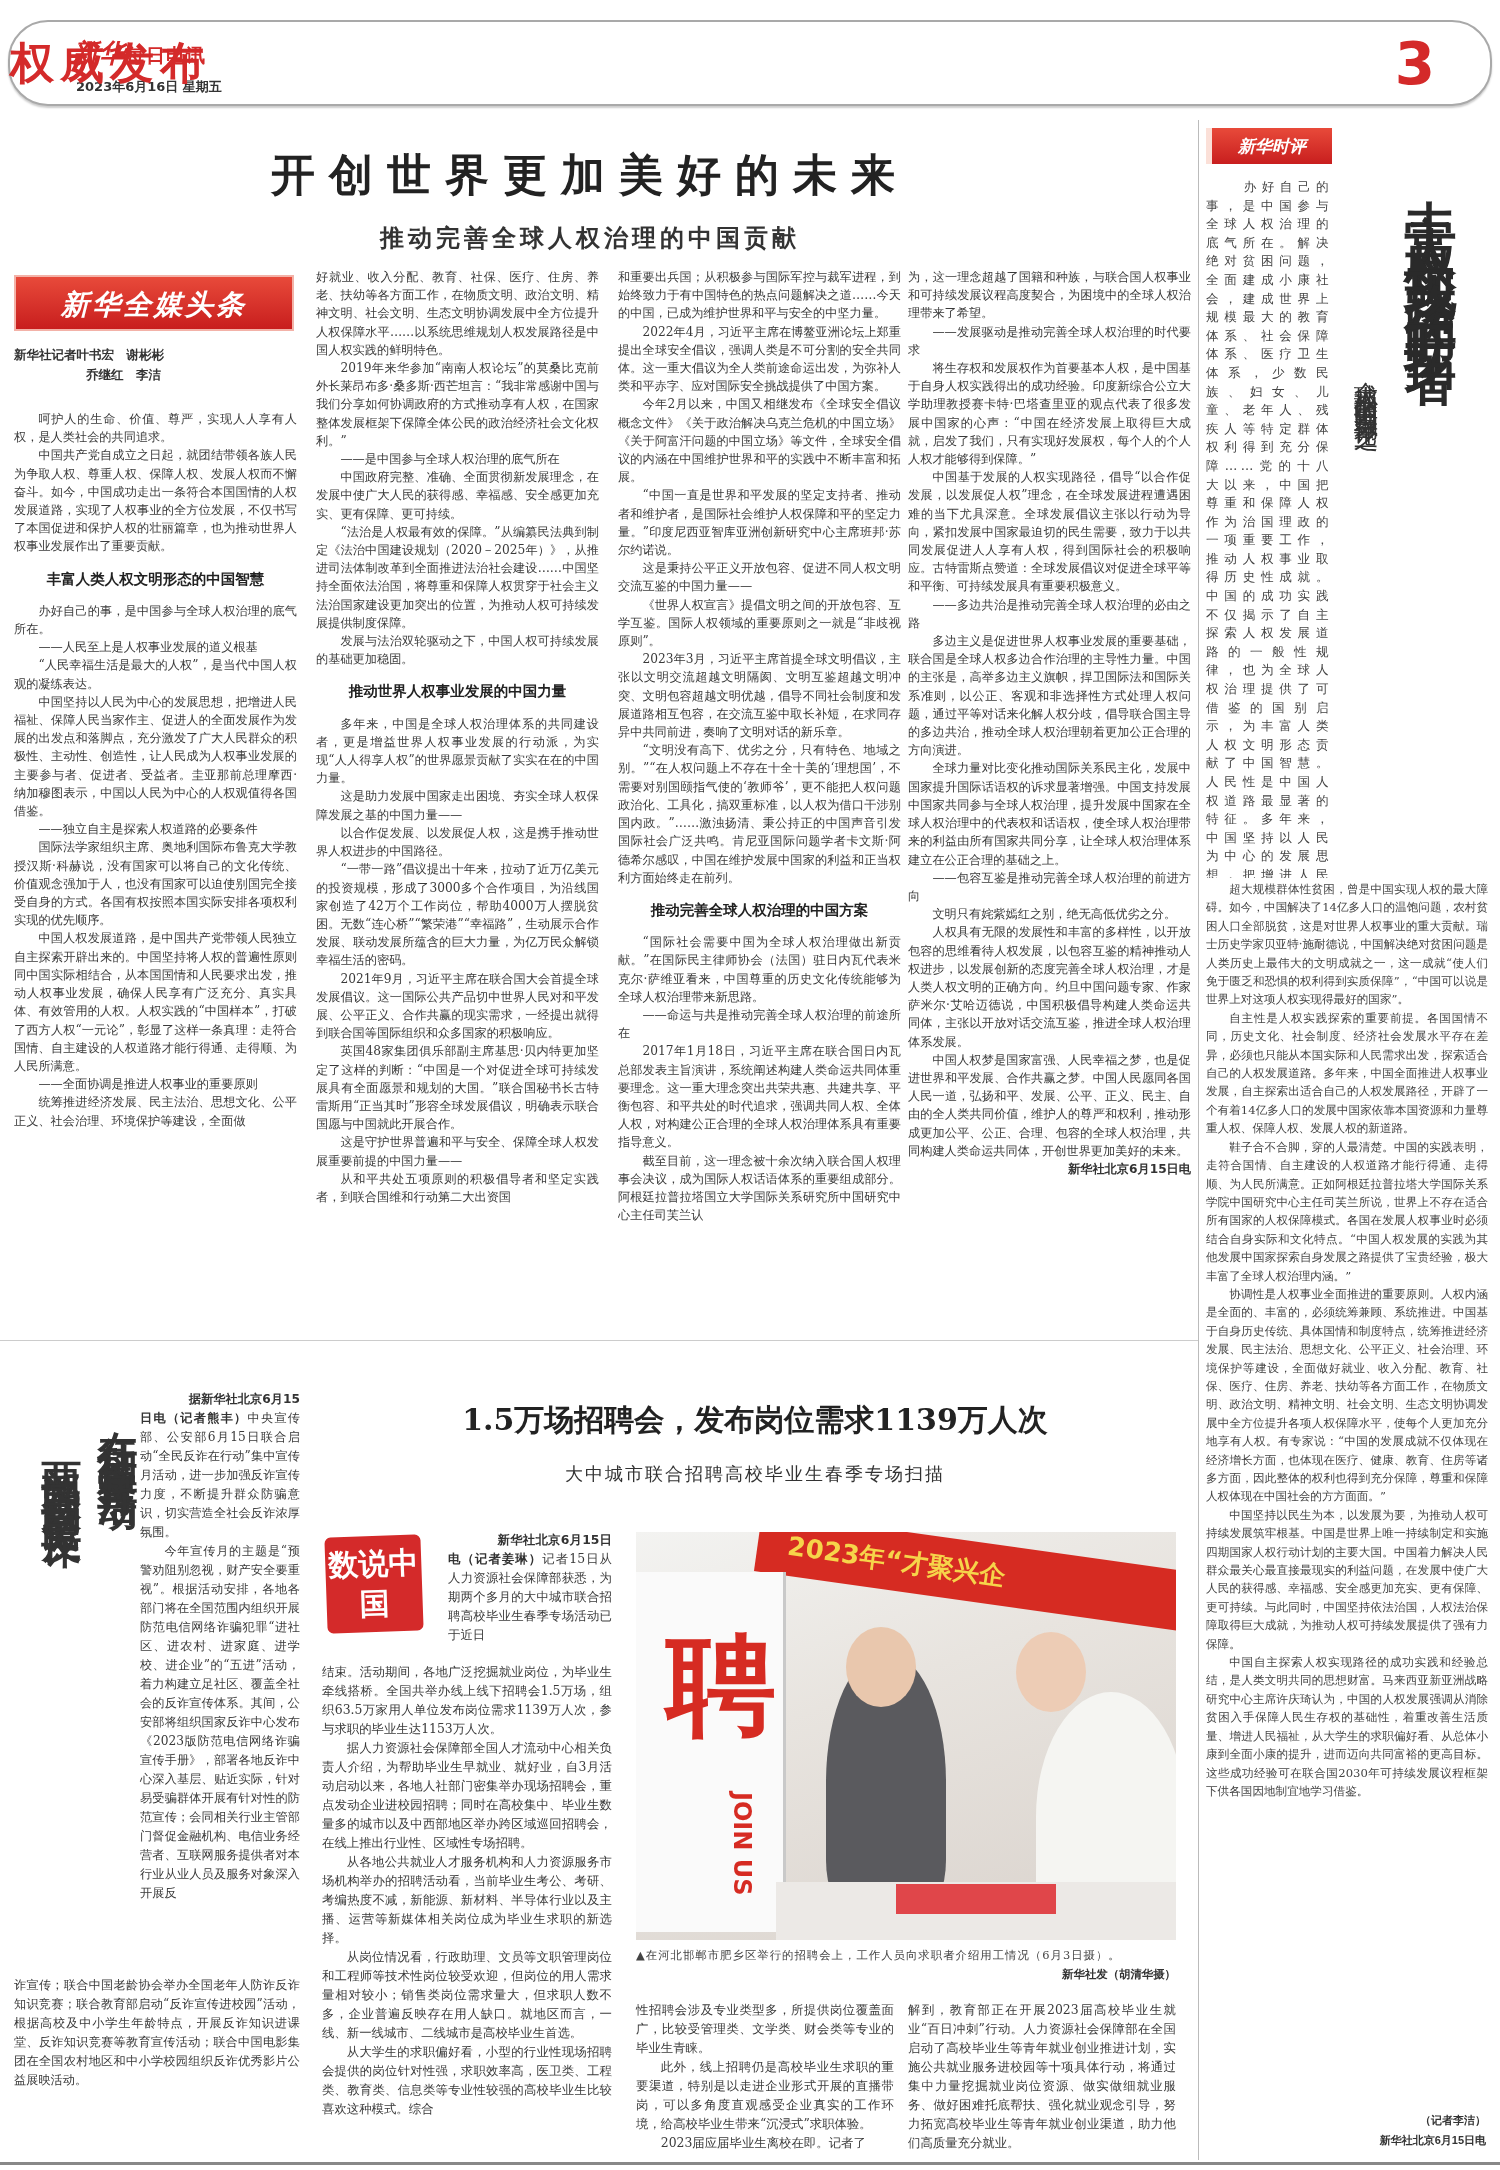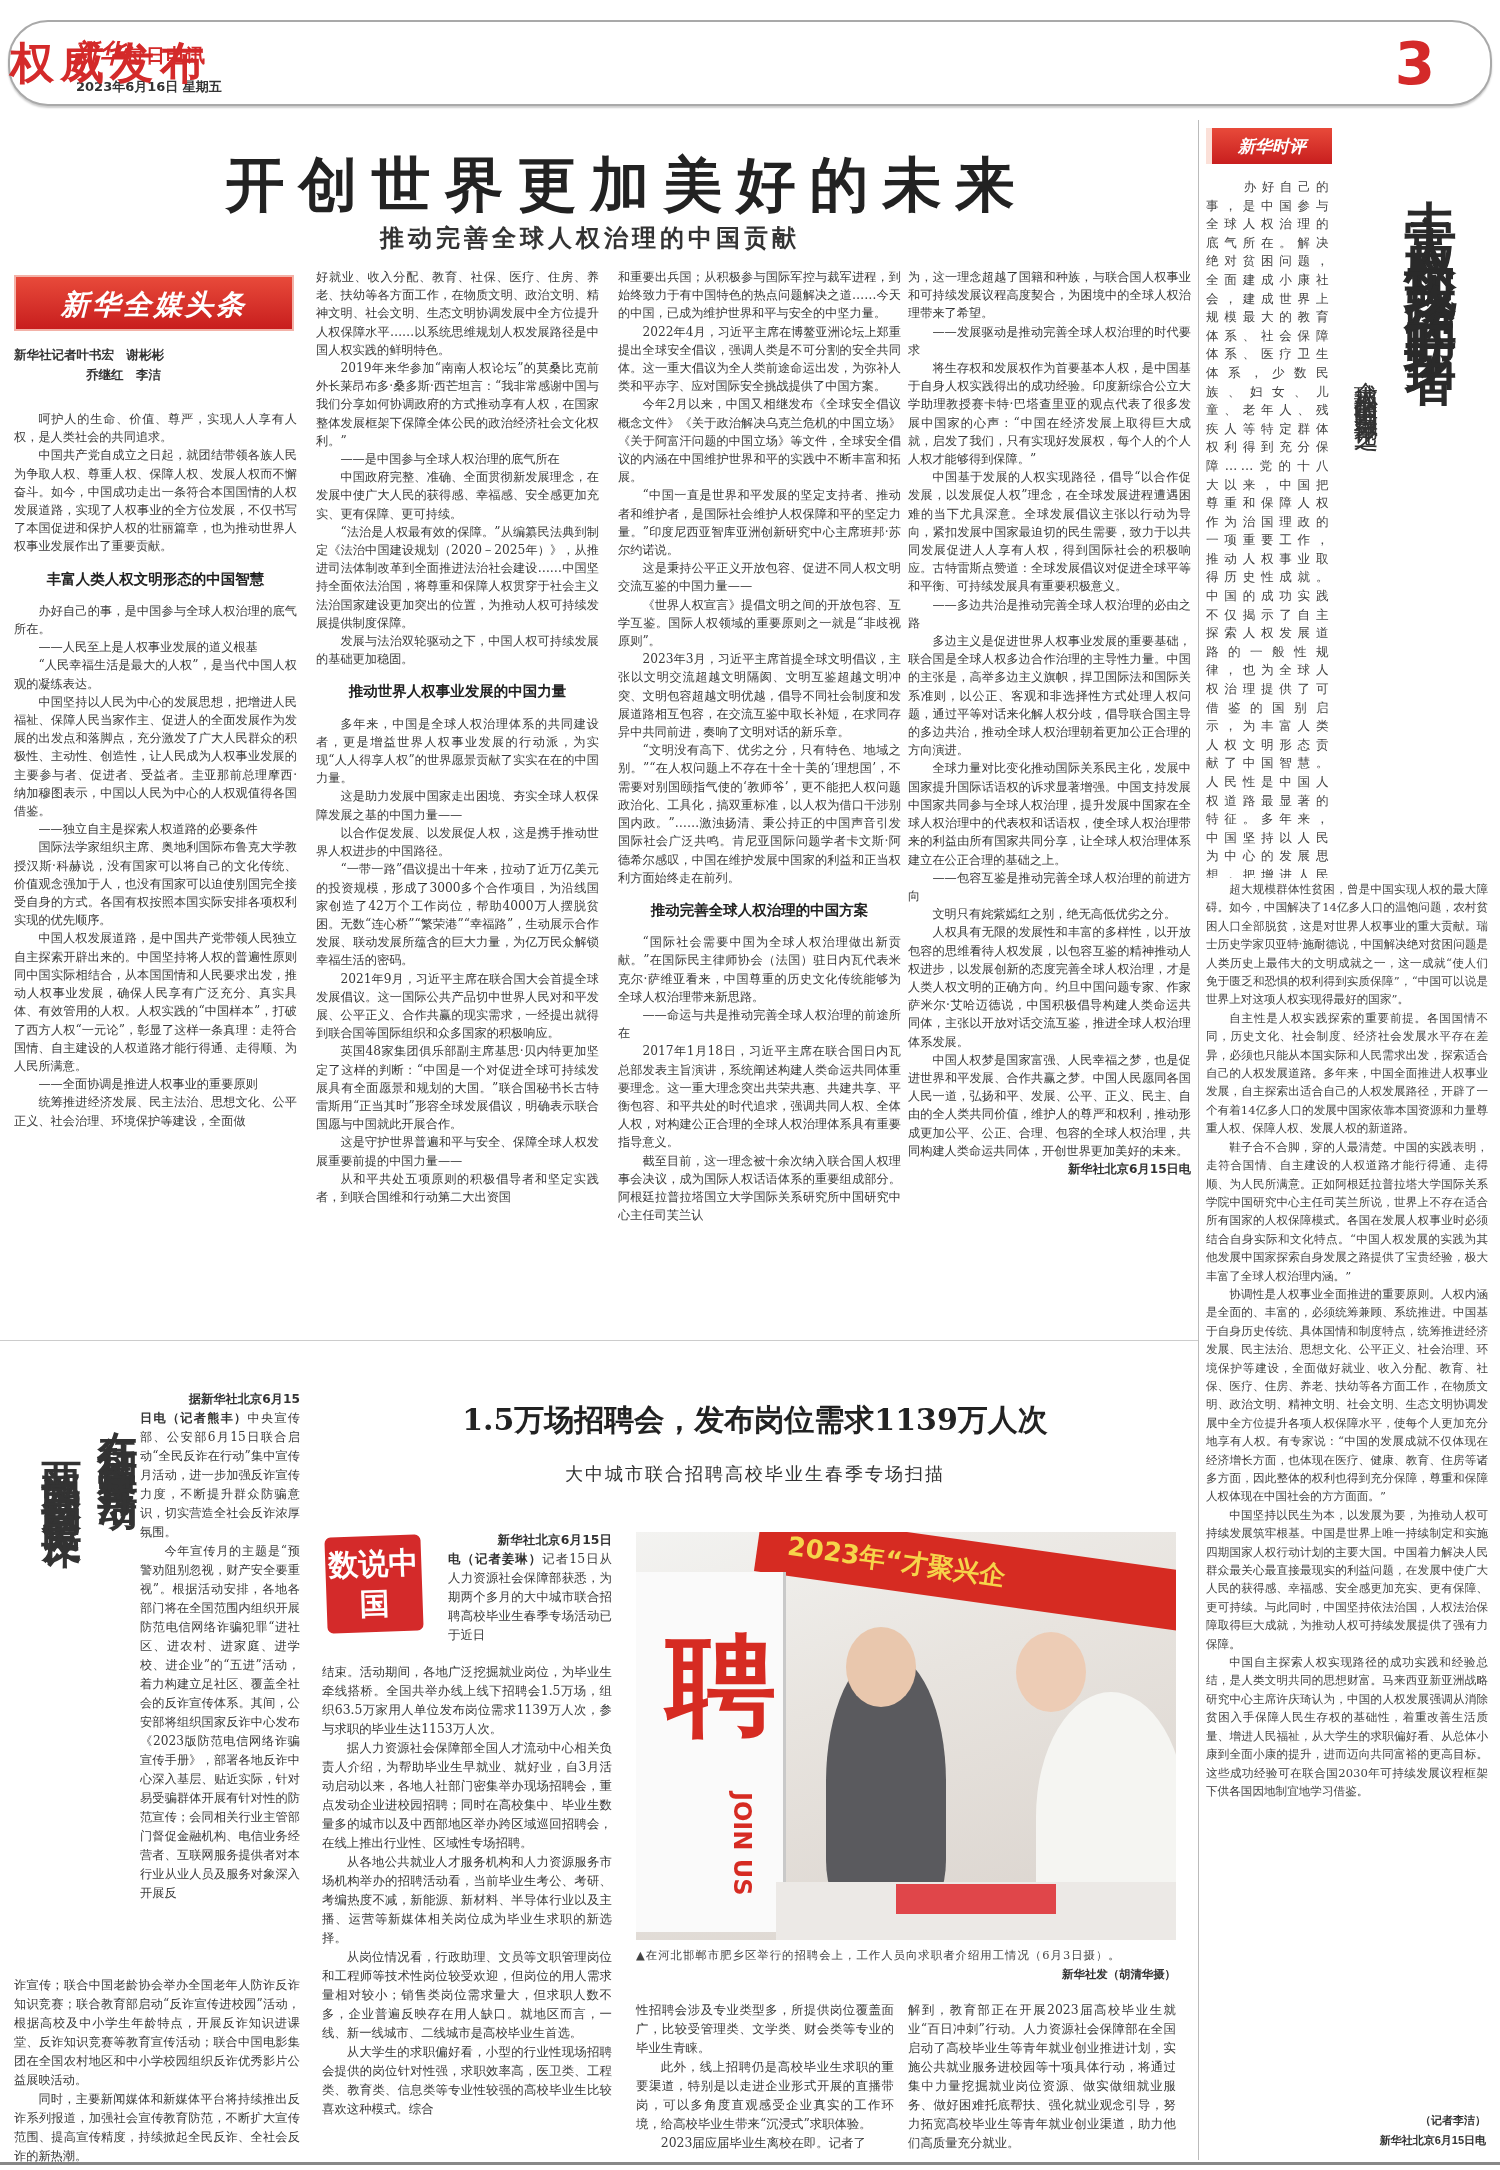--- a/index.html
+++ b/index.html
@@ -10,21 +10,21 @@
     position: absolute; left: 8px; top: 20px; width: 1484px; height: 86px;
     border: 2px solid #a9a9a9; border-radius: 40px; background: #fff;
     box-shadow: 0 2px 2px #ccc;
   }
   .mh-logo { position: absolute; left: 62px; top: 14px; color: #d42a2a; font-family: "DejaVu Serif", serif; font-weight: bold; font-style: italic; font-size: 26px; letter-spacing: 1px; }
   .mh-logo small { font-style: normal; font-size: 19px; }
   .mh-date { position: absolute; left: 66px; top: 56px; font-family: "DejaVu Sans", sans-serif; font-size: 13px; font-weight: bold; color: #333; }
   .mh-section { position: absolute; left: 0; right: 0; top: 12px; text-align: left; color: #d42a2a; font-family: Liberation Sans, sans-serif; font-weight: bold; font-size: 44px; letter-spacing: 6px; }
   .mh-page { position: absolute; right: 55px; top: 8px; color: #d42a2a; font-family: "DejaVu Sans", sans-serif; font-size: 58px; font-weight: bold; }
 
-  .main-title { position: absolute; left: 0; width: 1180px; top: 146px; text-align: center; font-family: "DejaVu Serif", serif; font-weight: bold; font-size: 59px; letter-spacing: 14px; color: #222; margin-left: 37px; }
+  .main-title { position: absolute; left: 0; width: 1180px; top: 146px; text-align: center; font-family: "DejaVu Serif", serif; font-weight: bold; font-size: 44px; letter-spacing: 14px; color: #222; }
   .main-sub { position: absolute; left: 0; width: 1180px; top: 222px; text-align: center; font-family: "DejaVu Sans", sans-serif; font-size: 24px; letter-spacing: 4px; color: #333; }
 
   .badge-red { background: linear-gradient(#e84a3a, #c81e1e); color: #fff; font-family: "DejaVu Sans", sans-serif; font-weight: bold; font-style: italic; text-align: center; }
   .badge-qmt { position: absolute; left: 14px; top: 275px; width: 280px; height: 56px; font-size: 28px; line-height: 56px; letter-spacing: 3px; border: 2px solid #f3b2a8; }
   .byline { position: absolute; left: 14px; top: 345px; font-family: "DejaVu Sans", sans-serif; font-size: 12.5px; font-weight: bold; line-height: 20px; color: #333; }
   .byline div:nth-child(2) { padding-left: 72px; }
 
   .col { position: absolute; font-size: 12.2px; line-height: 18.2px; color: #3a3a3a; text-align: justify; overflow: hidden; }
   .col p { text-indent: 2em; }
   .col h3 { font-family: "DejaVu Sans", sans-serif; font-size: 14.5px; font-weight: bold; color: #222; text-align: center; margin: 14px 0 14px; text-indent: 0; }
@@ -186,21 +186,20 @@
 <div class="divider-h"></div>
 
 <div class="fz-title fz-t1">两部门联合启动『全民反诈</div>
 <div class="fz-title fz-t2">在行动』集中宣传月活动</div>
 <div class="fz-col">
   <p style="text-indent:4em"><span class="lead">据新华社北京6月15日电（记者熊丰）</span><span>中央宣传部、公安部6月15日联合启动“全民反诈在行动”集中宣传月活动，进一步加强反诈宣传力度，不断提升群众防骗意识，切实营造全社会反诈浓厚氛围。</span></p>
   <p>今年宣传月的主题是“预警劝阻别忽视，财产安全要重视”。根据活动安排，各地各部门将在全国范围内组织开展防范电信网络诈骗犯罪“进社区、进农村、进家庭、进学校、进企业”的“五进”活动，着力构建立足社区、覆盖全社会的反诈宣传体系。其间，公安部将组织国家反诈中心发布《2023版防范电信网络诈骗宣传手册》，部署各地反诈中心深入基层、贴近实际，针对易受骗群体开展有针对性的防范宣传；会同相关行业主管部门督促金融机构、电信业务经营者、互联网服务提供者对本行业从业人员及服务对象深入开展反</p>
 </div>
 <div class="fz-wide">
   <p style="text-indent:0">诈宣传；联合中国老龄协会举办全国老年人防诈反诈知识竞赛；联合教育部启动“反诈宣传进校园”活动，根据高校及中小学生年龄特点，开展反诈知识进课堂、反诈知识竞赛等教育宣传活动；联合中国电影集团在全国农村地区和中小学校园组织反诈优秀影片公益展映活动。</p>
-  <p>同时，主要新闻媒体和新媒体平台将持续推出反诈系列报道，加强社会宣传教育防范，不断扩大宣传范围、提高宣传精度，持续掀起全民反诈、全社会反诈的新热潮。</p>
 </div>
 
 <h2 class="jb-title">1.5万场招聘会，发布岗位需求1139万人次</h2>
 <div class="jb-sub">大中城市联合招聘高校毕业生春季专场扫描</div>
 <div class="seal">数说中国</div>
 <div class="jb-lead">
   <p style="text-indent:4em"><span class="lead">新华社北京6月15日电（记者姜琳）</span><span>记者15日从人力资源社会保障部获悉，为期两个多月的大中城市联合招聘高校毕业生春季专场活动已于近日</span></p>
 </div>
 <div class="jb-col">
   <p style="text-indent:0">结束。活动期间，各地广泛挖掘就业岗位，为毕业生牵线搭桥。全国共举办线上线下招聘会1.5万场，组织63.5万家用人单位发布岗位需求1139万人次，参与求职的毕业生达1153万人次。</p>

